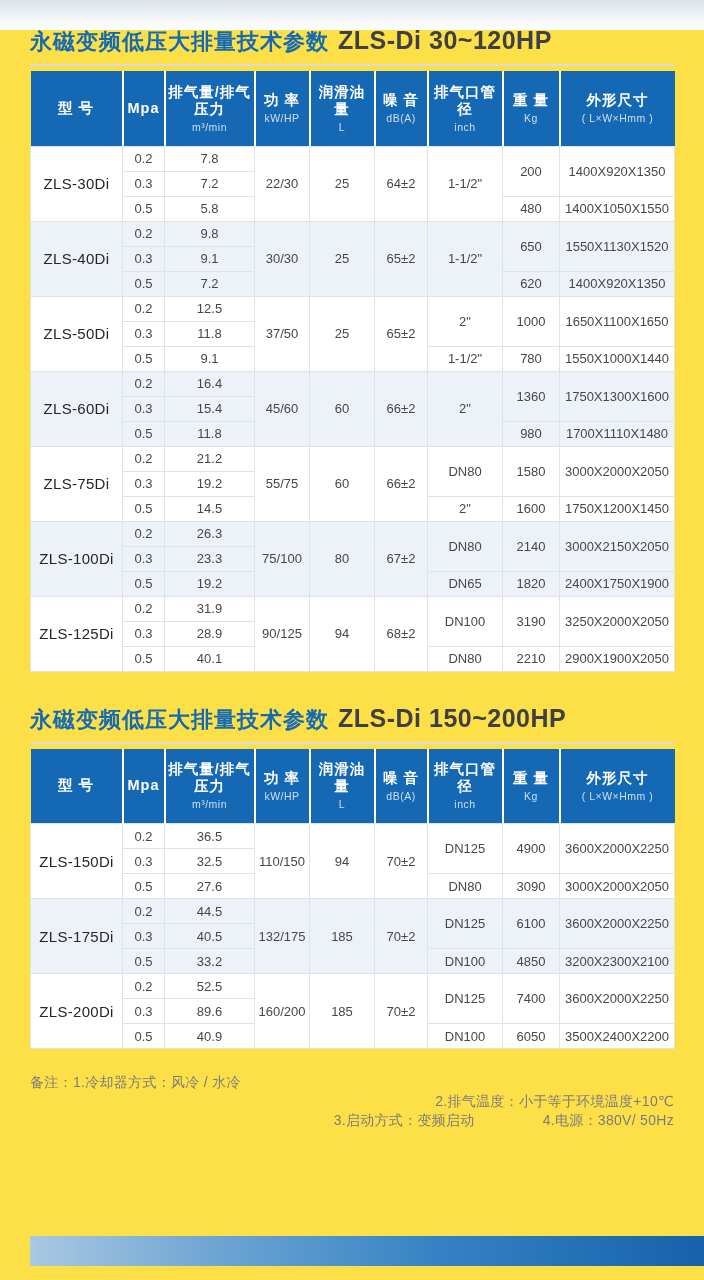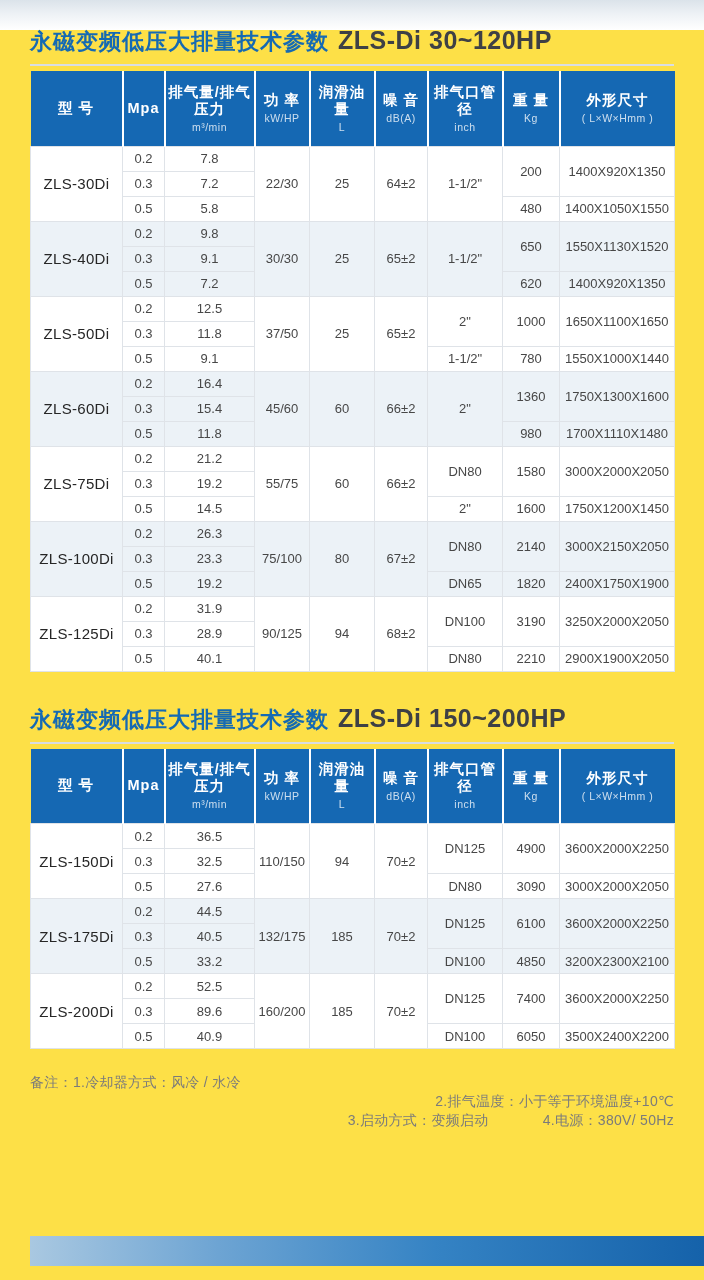--- a/index.html
+++ b/index.html
@@ -47,21 +47,21 @@
   }
   table.spec-table tbody td.stripe { background:#ecf2f7; }
   table.spec-table tbody td.model-cell { font-size:15px; font-weight:normal; color:#262626; letter-spacing:0.3px; }
 
   .notes {
     margin-top:24px;
     color:#7b7b7b; font-size:14px; line-height:19px;
     letter-spacing:0.3px;
   }
   .note-indent { padding-left:38px;text-align:right; }
-  .note-gap { margin-left:54px; }
+  .note-gap { margin-left:68px; }
 
   .footer-accent-bar {
     position:absolute; left:30px; right:0; bottom:14px; height:30px;
     background:linear-gradient(90deg,#a9c8e1 0%,#6da4d3 28%,#3583c4 60%,#1562aa 100%);
   }
 </style>
 </head>
 <body>
 
 <div class="page">

